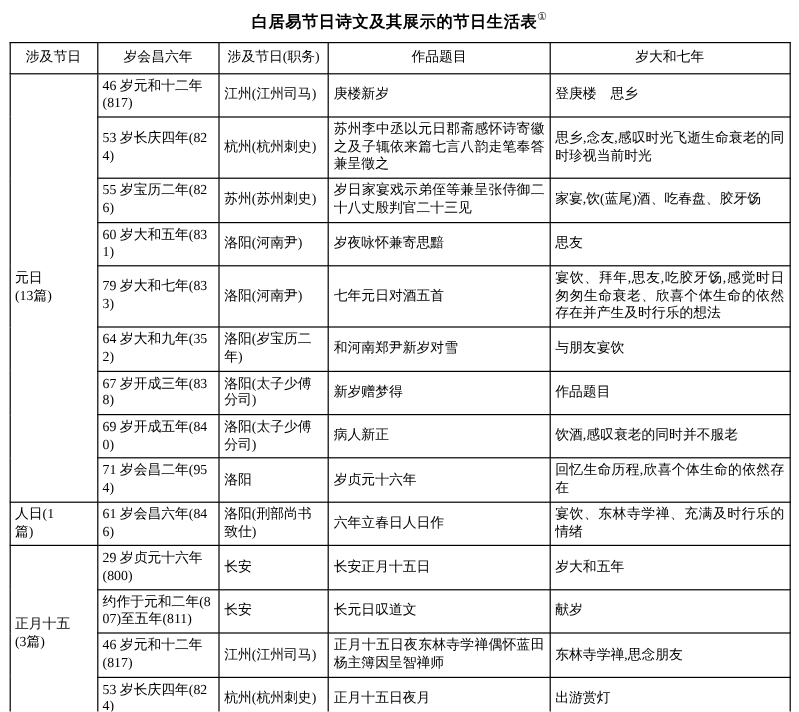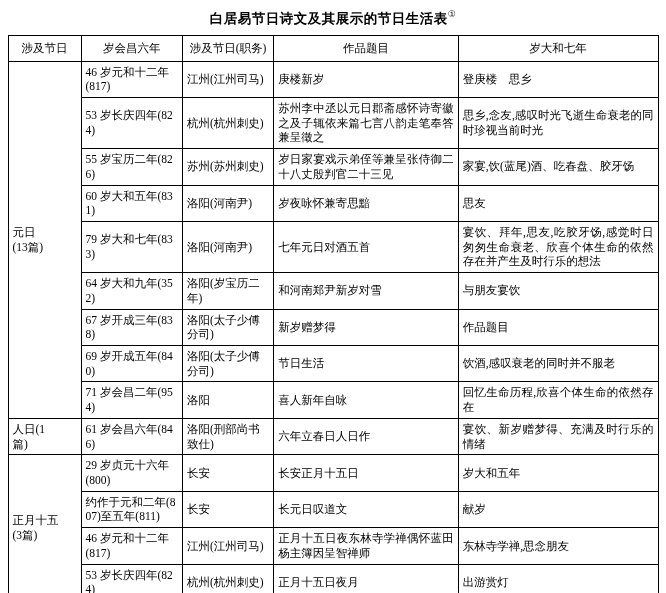--- a/index.html
+++ b/index.html
@@ -143,39 +143,39 @@
       </tr>
       <tr>
         <td class="cell-left">67 岁开成三年(838)</td>
         <td class="cell-left">洛阳(太子少傅分司)</td>
         <td class="cell-left">新岁赠梦得</td>
         <td class="cell-left">作品题目</td>
       </tr>
       <tr>
         <td class="cell-left">69 岁开成五年(840)</td>
         <td class="cell-left">洛阳(太子少傅分司)</td>
-        <td class="cell-left">节日生活</td>
+        <td class="cell-left">病人新正</td>
         <td class="cell-left">饮酒,感叹衰老的同时并不服老</td>
       </tr>
       <tr>
         <td class="cell-left">71 岁会昌二年(954)</td>
         <td class="cell-left">洛阳</td>
-        <td class="cell-left">喜人新年自咏</td>
+        <td class="cell-left">岁贞元十六年</td>
         <td class="cell-just">回忆生命历程,欣喜个体生命的依然存在</td>
       </tr>
 
       <tr>
         <td class="cat" rowspan="1">
           <div>人日(1</div>
           <div>篇)</div>
         </td>
         <td class="cell-left">61 岁会昌六年(846)</td>
         <td class="cell-left">洛阳(刑部尚书致仕)</td>
         <td class="cell-left">六年立春日人日作</td>
-        <td class="cell-just">宴饮、新岁赠梦得、充满及时行乐的情绪</td>
+        <td class="cell-just">宴饮、东林寺学禅、充满及时行乐的情绪</td>
       </tr>
 
       <tr>
         <td class="cat" rowspan="4">
           <div>正月十五</div>
           <div>(3篇)</div>
         </td>
         <td class="cell-left">29 岁贞元十六年(800)</td>
         <td class="cell-left">长安</td>
         <td class="cell-left">长安正月十五日</td>

